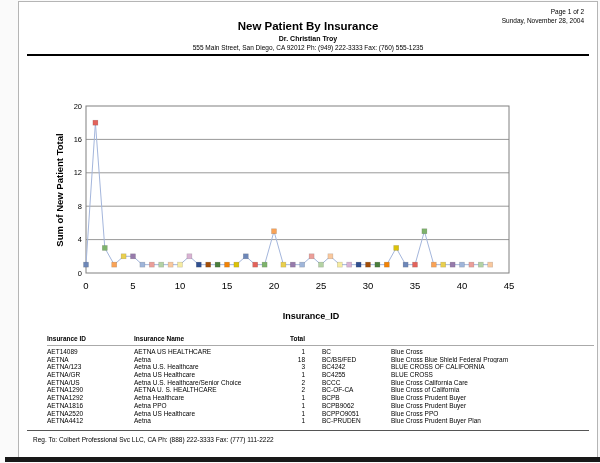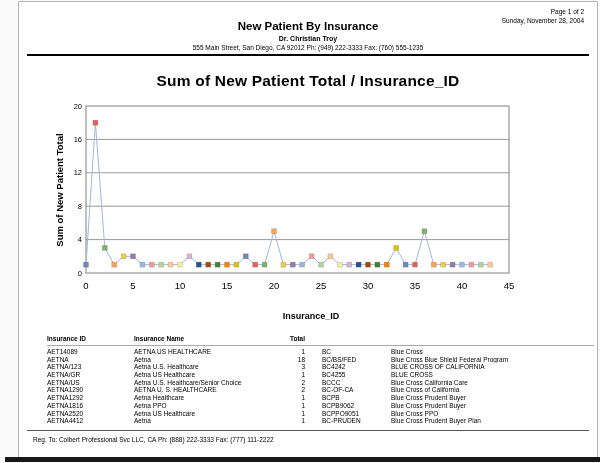--- a/index.html
+++ b/index.html
@@ -85,21 +85,20 @@
     <div class="page-meta">
       <div>Page 1 of 2</div>
       <div>Sunday, November 28, 2004</div>
     </div>
 
     <div class="report-title">New Patient By Insurance</div>
     <div class="doctor-name">Dr. Christian Troy</div>
     <div class="practice-address">555 Main Street, San Diego, CA 92012 Ph: (949) 222-3333 Fax: (760) 555-1235</div>
     <div class="header-rule"></div>
 
-    <div class="chart-title">Sum of New Patient Total / Insurance_ID</div>
     <div class="y-axis-title">Sum of New Patient Total</div>
     <svg id="chart-svg" width="475" height="210" viewBox="0 0 475 210">
         <line x1="37" x2="460" y1="139.6" y2="139.6" stroke="#999999" stroke-width="1"></line>
         <line x1="37" x2="460" y1="106.2" y2="106.2" stroke="#999999" stroke-width="1"></line>
         <line x1="37" x2="460" y1="72.8" y2="72.8" stroke="#999999" stroke-width="1"></line>
         <line x1="37" x2="460" y1="39.400000000000006" y2="39.400000000000006" stroke="#999999" stroke-width="1"></line>
         <rect x="37" y="6" width="423" height="167" fill="none" stroke="#808080"></rect>
         <polyline points="37,164.65 46.4,22.69999999999999 55.8,147.95 65.2,164.65 74.6,156.3 84,156.3 93.4,164.65 102.8,164.65 112.2,164.65 121.60000000000001,164.65 131,164.65 140.39999999999998,156.3 149.8,164.65 159.2,164.65 168.6,164.65 178,164.65 187.4,164.65 196.79999999999998,156.3 206.20000000000002,164.65 215.6,164.65 225,131.25 234.4,164.65 243.79999999999998,164.65 253.2,164.65 262.6,156.3 272,164.65 281.4,156.3 290.79999999999995,164.65 300.2,164.65 309.6,164.65 319,164.65 328.4,164.65 337.8,164.65 347.2,147.95 356.59999999999997,164.65 366,164.65 375.40000000000003,131.25 384.8,164.65 394.2,164.65 403.6,164.65 413,164.65 422.4,164.65 431.8,164.65 441.20000000000005,164.65" fill="none" stroke="#a4b6dc" stroke-width="1"></polyline>
         <rect x="34.5" y="162.15" width="5" height="5" fill="#6d87b8" stroke="rgba(0,0,0,0.18)" stroke-width="0.6"></rect>
         <rect x="43.9" y="20.19999999999999" width="5" height="5" fill="#e2635c" stroke="rgba(0,0,0,0.18)" stroke-width="0.6"></rect>

